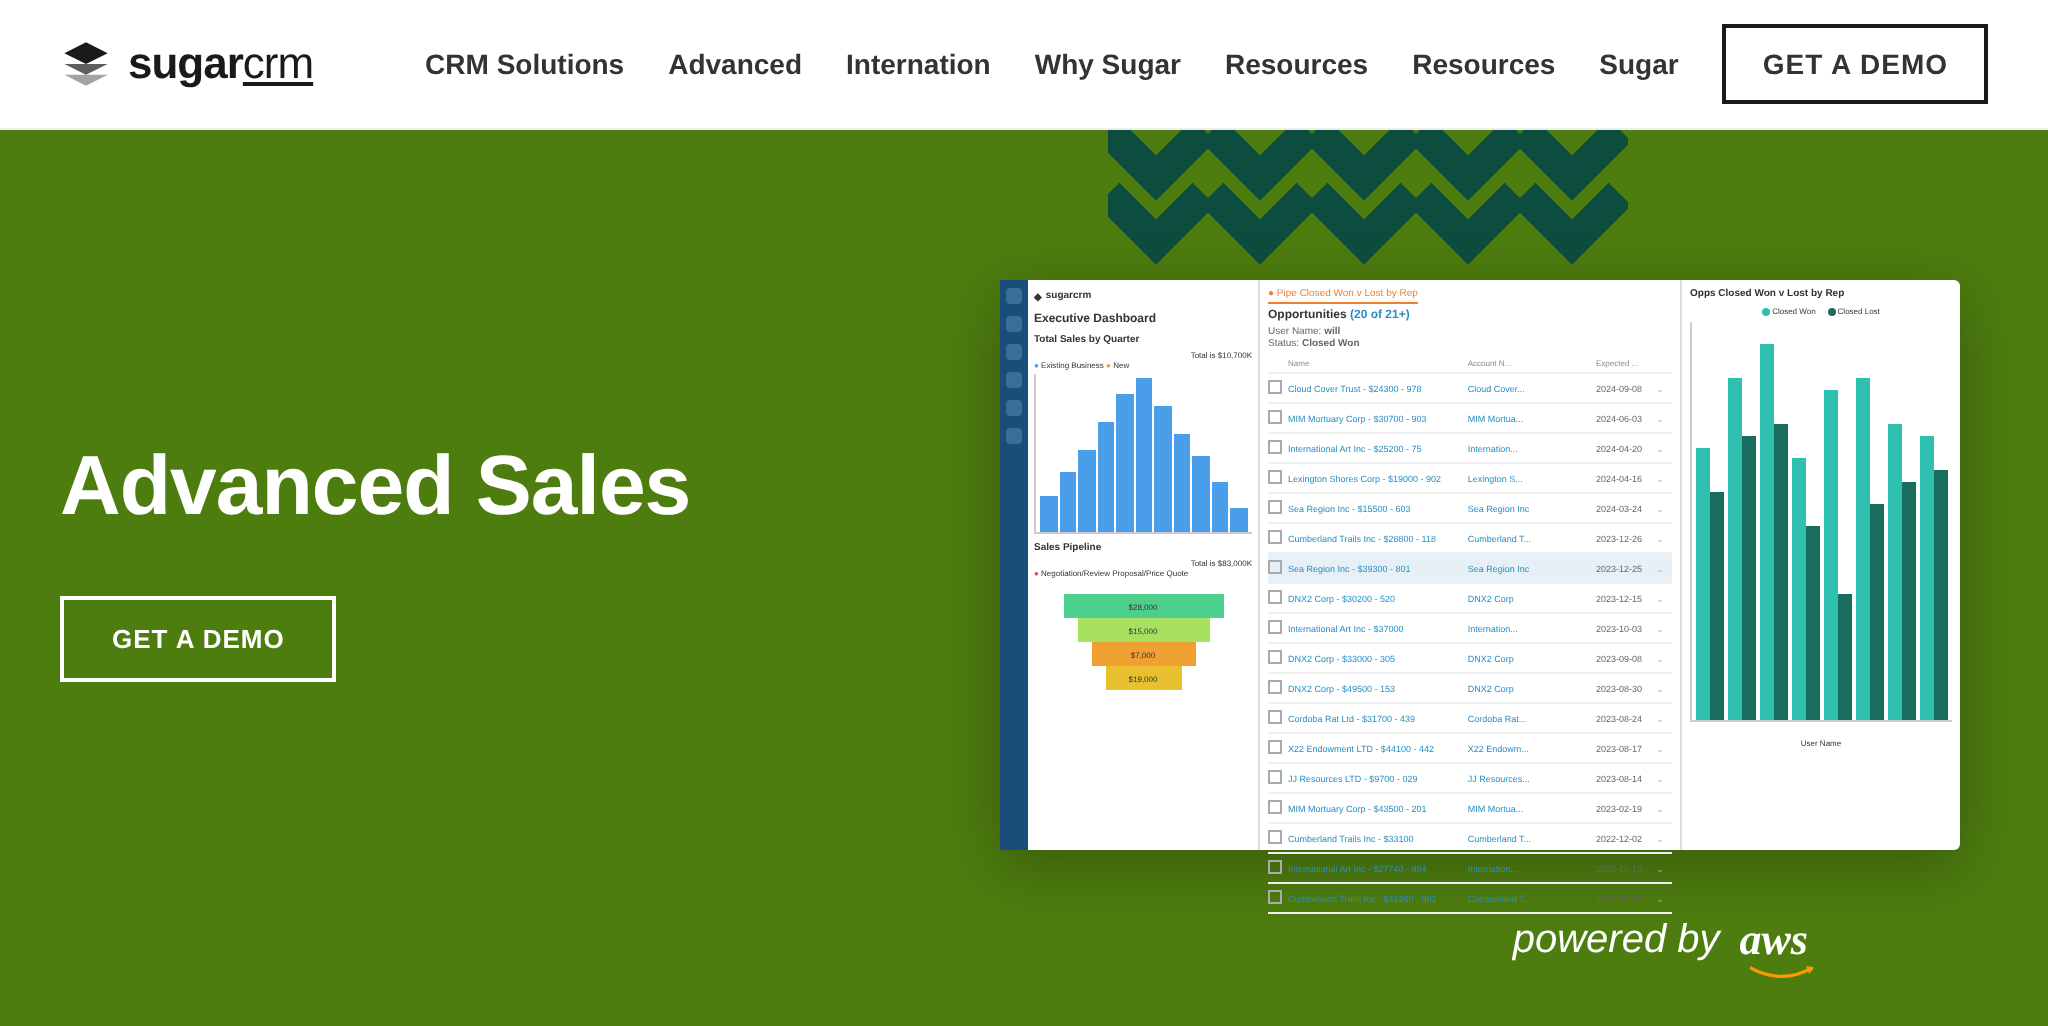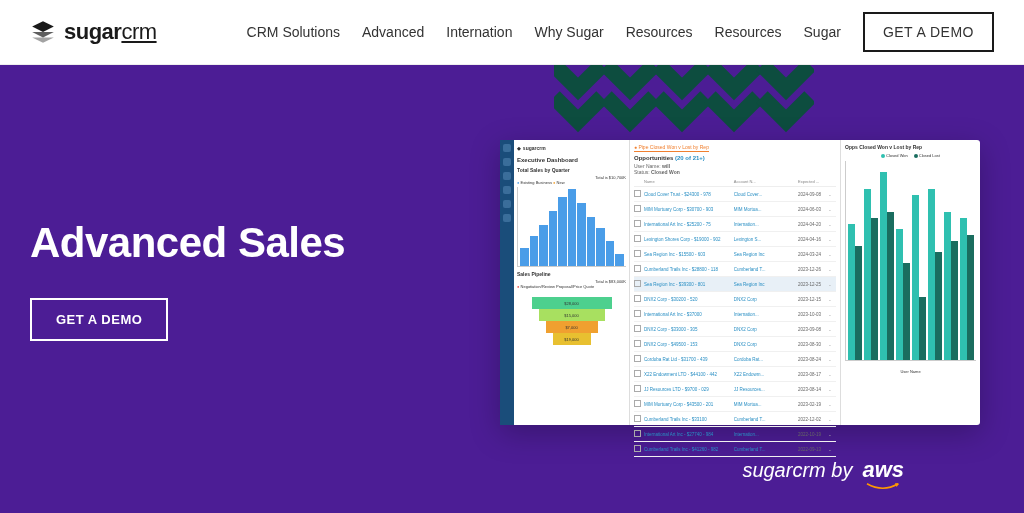--- a/index.html
+++ b/index.html
@@ -3,23 +3,23 @@
 <meta charset="utf-8">
 <style>
 * { margin: 0; padding: 0; box-sizing: border-box; }
 body { font-family: -apple-system, BlinkMacSystemFont, 'Segoe UI', Arial, sans-serif; width: 1024px; height: 513px; overflow: hidden; }
 .header { background: #fff; height: 65px; display: flex; align-items: center; justify-content: space-between; padding: 0 30px; border-bottom: 1px solid #eee; }
 .logo { display: flex; align-items: center; gap: 8px; }
 .logo-icon { width: 26px; height: 26px; }
 .logo-text { font-size: 22px; color: #1a1a1a; letter-spacing: -0.5px; }
 .logo-text .light { font-weight: 300; text-decoration: underline; }
 .nav { display: flex; align-items: center; gap: 22px; }
-.nav a { color: #333; text-decoration: none; font-size: 14px; font-weight: 400; }
+.nav a { color: #333; text-decoration: none; font-size: 14px; font-weight: 700; }
 .demo-btn { border: 2px solid #1a1a1a; padding: 10px 18px; font-size: 12px; font-weight: 700; letter-spacing: 0.5px; color: #1a1a1a; text-decoration: none; }
-.hero { background: #4c1d95; height: 448px; position: relative; color: #fff; display: flex; }
+.hero { background: #4d7c0f; height: 448px; position: relative; color: #fff; display: flex; }
 .chevron-pattern { position: absolute; top: 0; right: 210px; width: 260px; height: 70px; }
 .hero-left { width: 500px; padding: 155px 30px 0 30px; }
 .hero-title { font-size: 42px; font-weight: 700; line-height: 1.1; letter-spacing: -0.5px; }
 .hero-sub { font-size: 15px; margin-top: 28px; line-height: 1.5; max-width: 380px; }
 .hero-demo { display: inline-block; border: 2px solid #fff; padding: 12px 24px; font-size: 13px; font-weight: 700; letter-spacing: 0.5px; margin-top: 32px; color: #fff; text-decoration: none; }
 .hero-right { flex: 1; position: relative; }
 .dashboard { position: absolute; top: 75px; left: 0; width: 480px; height: 285px; background: #fff; border-radius: 3px; box-shadow: 0 8px 30px rgba(0,0,0,0.25); display: flex; font-size: 5px; color: #333; }
 .dash-sidebar { width: 14px; background: #1a4d7a; display: flex; flex-direction: column; align-items: center; padding-top: 4px; gap: 6px; }
 .dash-sidebar div { width: 8px; height: 8px; background: #3a6d9a; border-radius: 2px; }
 .dash-left { width: 115px; padding: 3px; }
@@ -49,21 +49,21 @@
 .tr-ar { width: 8px; color: #aaa; }
 .dash-right { width: 140px; border-left: 1px solid #ddd; padding: 4px; }
 .right-title { font-size: 5px; font-weight: 700; }
 .right-legend { display: flex; gap: 6px; font-size: 4px; justify-content: center; margin: 3px 0; }
 .lg-dot { width: 4px; height: 4px; border-radius: 50%; display: inline-block; margin-right: 1px; vertical-align: middle; }
 .bar-chart { height: 200px; display: flex; align-items: flex-end; gap: 2px; padding: 0 2px; border-left: 1px solid #ccc; border-bottom: 1px solid #ccc; }
 .bar-group { flex: 1; display: flex; gap: 0.5px; align-items: flex-end; height: 100%; }
 .bar-won { flex: 1; background: #2fc0b0; }
 .bar-lost { flex: 1; background: #1a6d5f; }
 .powered { position: absolute; bottom: 30px; right: 120px; display: flex; align-items: center; gap: 10px; font-size: 20px; font-style: italic; }
-.aws-logo { font-family: Liberation Sans, sans-serif; font-weight: 700; font-size: 22px; position: relative; }
+.aws-logo { font-family: Liberation Serif, serif; font-weight: 700; font-size: 22px; position: relative; }
 .aws-smile { position: absolute; left: 0; bottom: -8px; width: 42px; height: 8px; }
 </style>
 </head>
 <body>
 
 <div class="header">
   <div class="logo">
     <svg class="logo-icon" viewBox="0 0 24 24">
         <path fill="#1a1a1a" d="M12 2L2 7l10 5 10-5-10-5z"></path>
         <path fill="#1a1a1a" d="M2 12l10 5 10-5" opacity="0.7"></path>
@@ -323,21 +323,21 @@
             <div class="bar-group">
               <div class="bar-won" style="height: 71.4286%;"></div>
               <div class="bar-lost" style="height: 62.8571%;"></div>
             </div>
           </div>
         <div style="text-align:center;font-size:4px;margin-top:8px">User Name</div>
       </div>
     </div>
 
     <div class="powered">
-      <span>sugarcrm by</span>
+      <span>powered by</span>
       <span class="aws-logo">
         <span>aws</span>
         <svg class="aws-smile" viewBox="0 0 42 10">
             <path d="M1 1 Q21 12 40 1" fill="none" stroke="#ff9900" stroke-width="2"></path>
             <path d="M36 0 L41 1 L38 5 Z" fill="#ff9900"></path>
           </svg>
       </span>
     </div>
   </div>
 </div>

